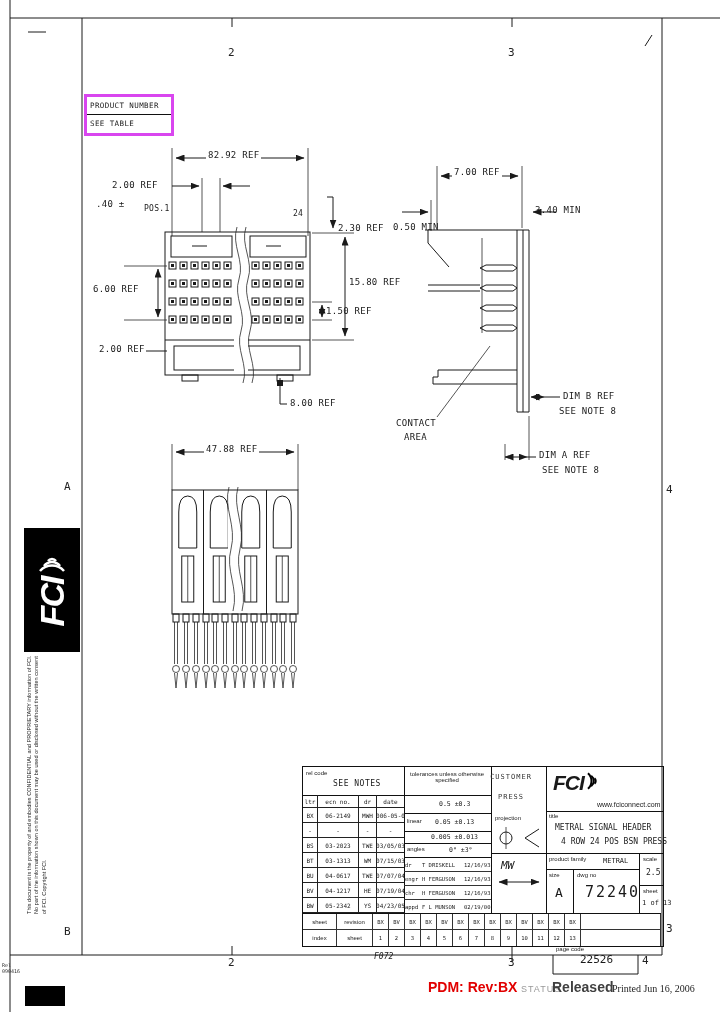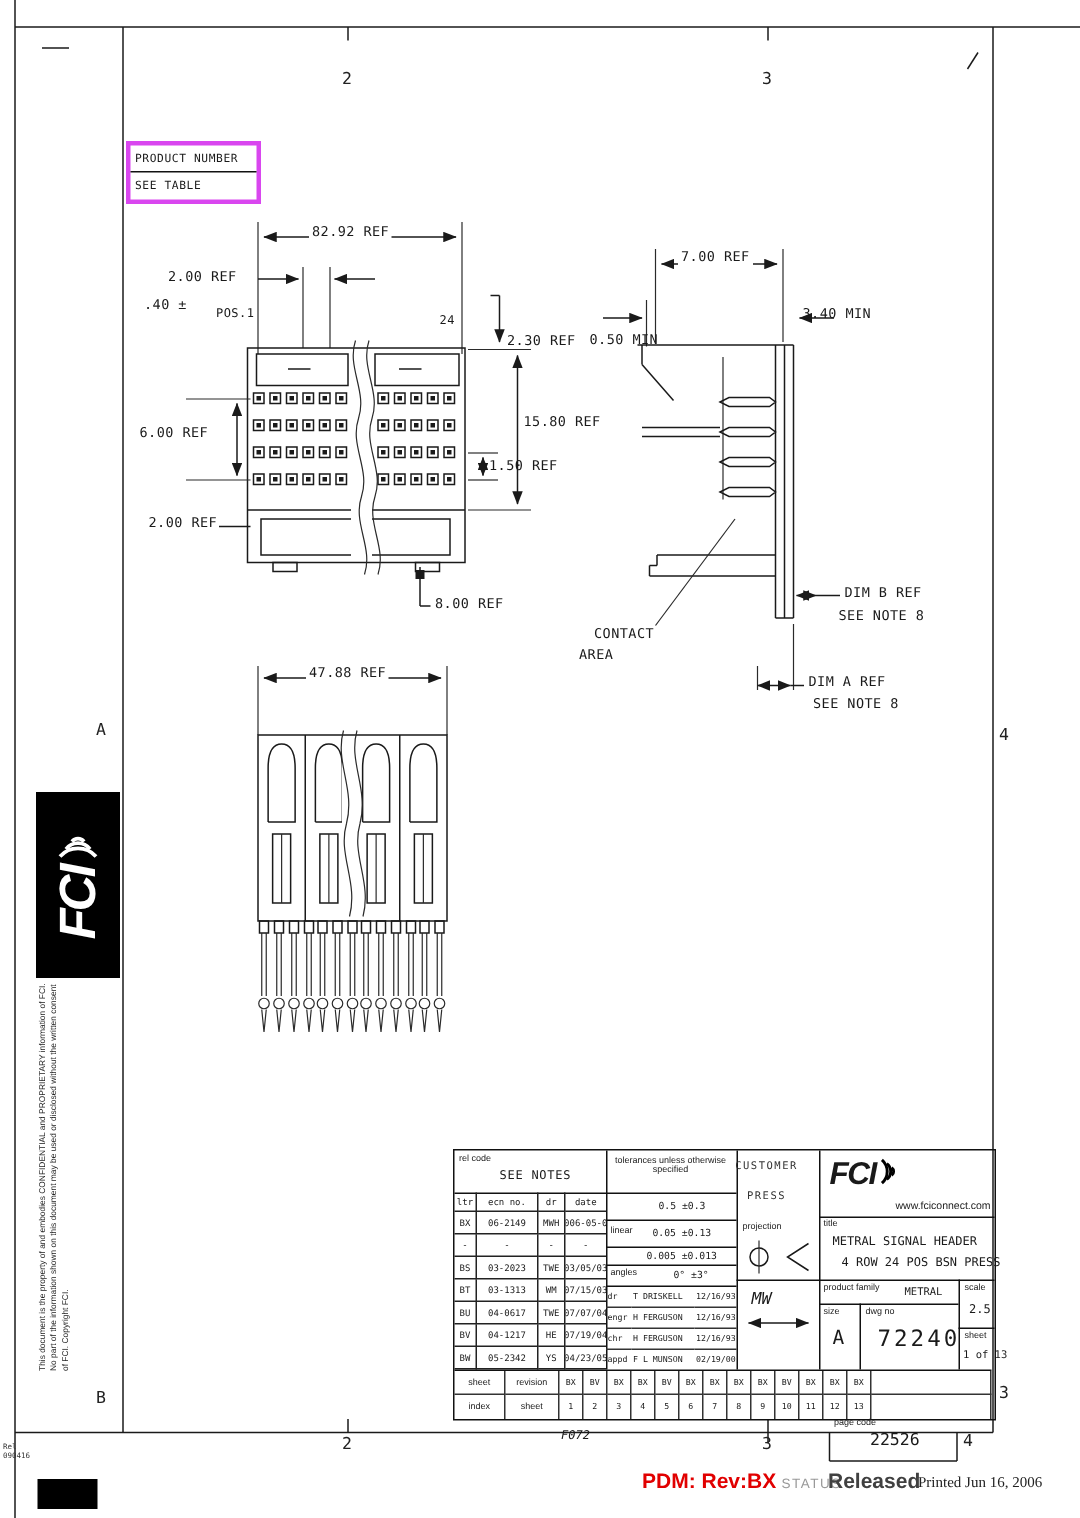--- a/index.html
+++ b/index.html
@@ -282,21 +282,21 @@
   <div class="dim" style="left:338px;top:189px;margin-top:34px;">2.30 REF</div>
   <div class="dim" style="left:393px;top:203px;margin-top:19px;">0.50 MIN</div>
   <div class="dim" style="left:349px;top:277px;">15.80 REF</div>
   <div class="dim" style="left:326px;top:306px;">1.50 REF</div>
   <div class="dim" style="left:93px;top:284px;">6.00 REF</div>
   <div class="dim" style="left:99px;top:344px;">2.00 REF</div>
   <div class="dim" style="left:290px;top:398px;">8.00 REF</div>
   <div class="dim bgw" style="left:452px;top:167px;">7.00 REF</div>
   <div class="dim" style="left:535px;top:205px;">3.40 MIN</div>
   <div class="dim" style="left:396px;top:418px;">CONTACT</div>
-  <div class="dim" style="left:386px;top:432px;">AREA</div>
+  <div class="dim" style="left:404px;top:432px;">AREA</div>
   <div class="dim" style="left:563px;top:391px;">DIM B REF</div>
   <div class="dim" style="left:559px;top:406px;">SEE NOTE 8</div>
   <div class="dim" style="left:539px;top:450px;">DIM A REF</div>
   <div class="dim" style="left:542px;top:465px;">SEE NOTE 8</div>
   <div class="dim bgw" style="left:204px;top:444px;">47.88 REF</div>
 
   <div class="zone" style="left:228px;top:46px;">2</div>
   <div class="zone" style="left:508px;top:46px;">3</div>
   <div class="zone" style="left:64px;top:480px;">A</div>
   <div class="zone" style="left:64px;top:925px;">B</div>

